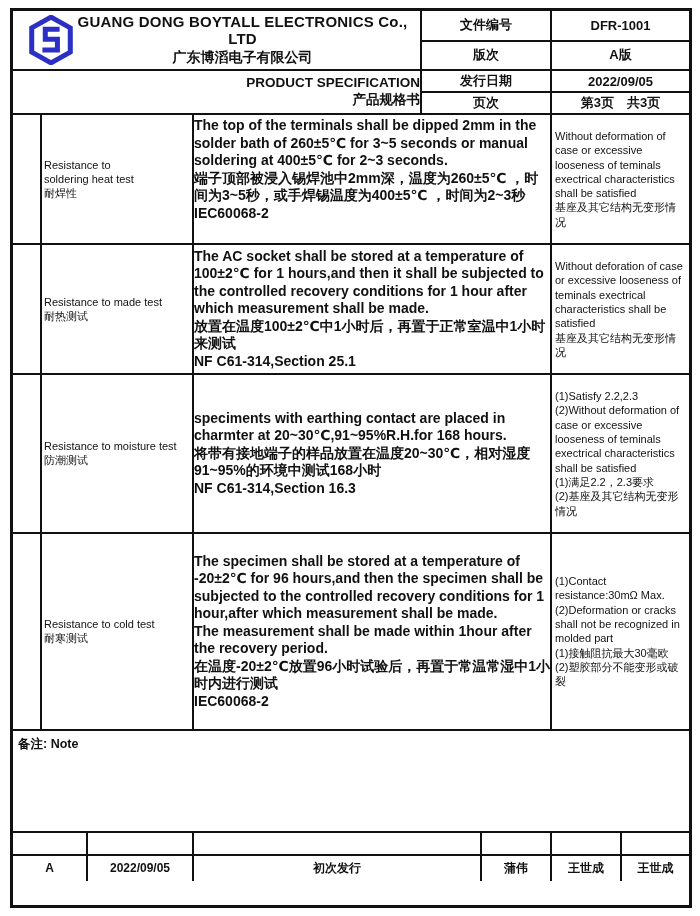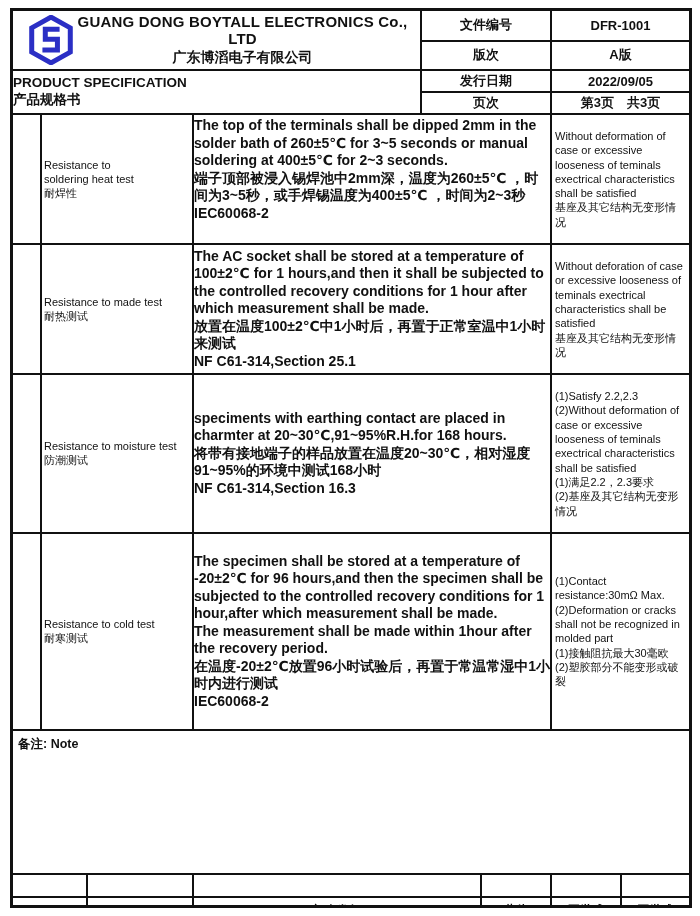--- a/index.html
+++ b/index.html
@@ -34,34 +34,34 @@
   .sec { box-sizing: border-box; }
   .sec + .sec { border-top: 2px solid #111; }
 
   
   .company-cell { padding: 2px 12px; }
   .company-wrap { display: flex; align-items: center; }
   .logo-box { flex: 0 0 52px; display: flex; justify-content: center; }
   .company-names { flex: 1; text-align: center; }
   .company-en { font-size: 15px; font-weight: bold; letter-spacing: 0.2px; }
   .company-cn { font-size: 14px; font-weight: bold; margin-top: 2px; }
-  .title-cell { text-align: left; }
+  .title-cell { text-align: right; }
   .title-en { font-size: 13.5px; font-weight: bold; }
   .title-cn { font-size: 13.5px; font-weight: bold; margin-top: 1px; }
   .hlbl, .hval { text-align: center; font-size: 13px; font-weight: bold; }
 
   
   .cell-no { text-align: center; font-size: 11.5px; padding-left: 35px; }
   .cell-name { font-size: 11px; line-height: 1.3; white-space: pre-line; padding: 2px; }
   .cell-desc { text-align: left; font-size: 14px; line-height: 1.25; white-space: pre-line; padding: 2px 0; font-weight: bold; }
   .cell-req  { text-align: left; font-size: 11px; line-height: 1.3; white-space: pre-line; padding: 14px 3px; }
   .vtop { vertical-align: top; }
 
   
-  .note-box { height: 144px; padding: 3px 5px; }
+  .note-box { height: 102px; padding: 3px 5px; }
   .note-label { font-size: 12.5px; font-weight: bold; }
 
   
   .rev-entry { text-align: center; font-size: 12px; font-weight: bold; }
   .rev-head { text-align: center; font-size: 12px; font-weight: bold; white-space: pre-line; line-height: 1.25; }
 </style>
 </head>
 <body>
 
 <div class="doc">

